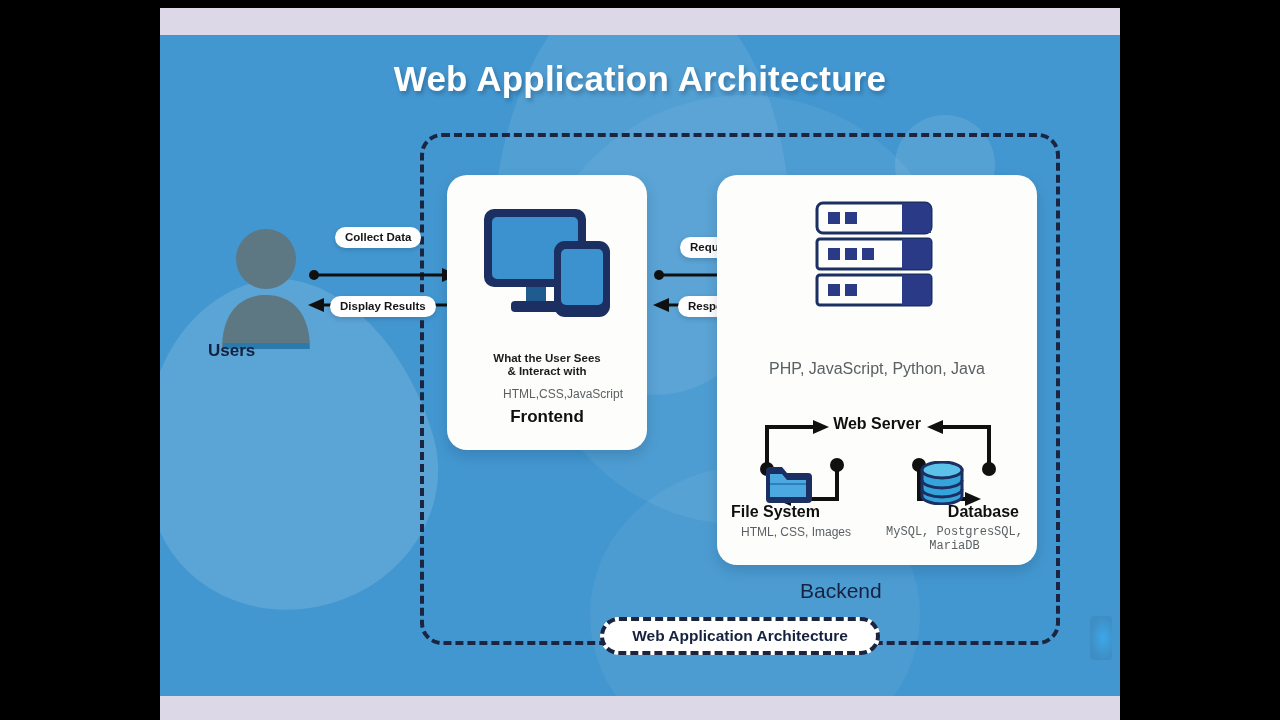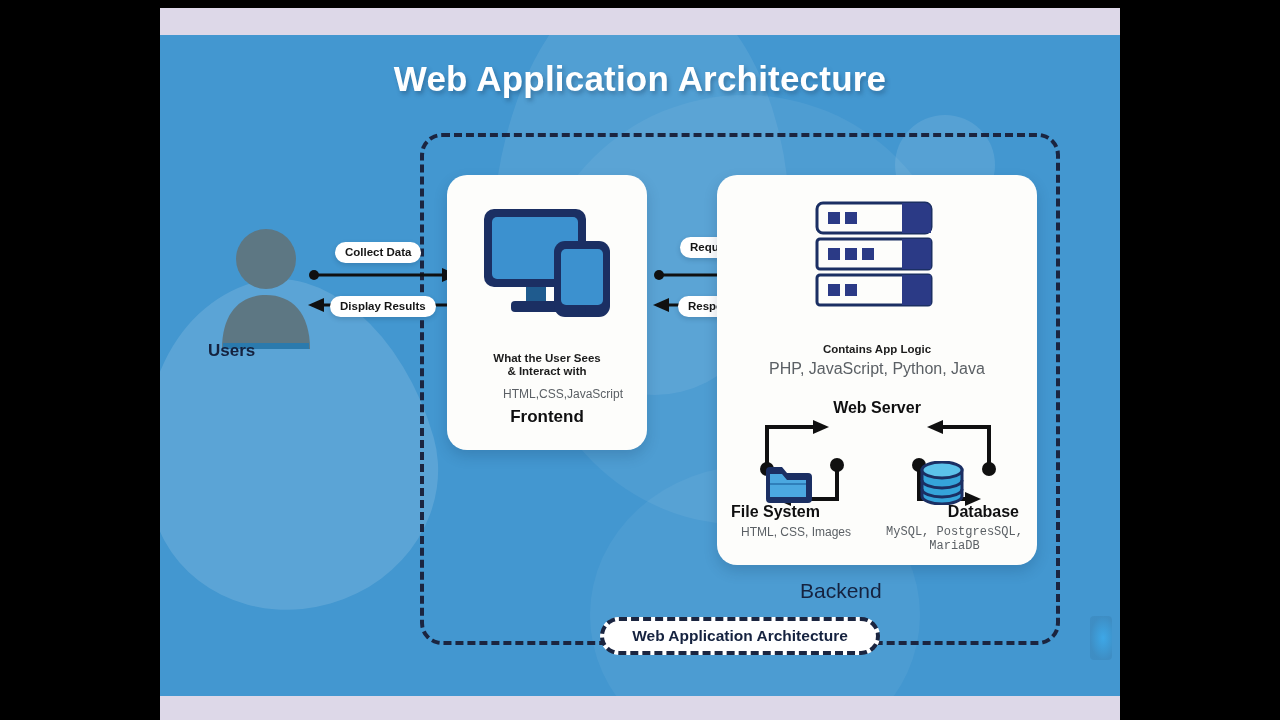--- a/index.html
+++ b/index.html
@@ -101,21 +101,21 @@
   #backend-langs { top: 185px; font-size: 16px; color: #5b6065; }
 
   
   #device-icon { position: absolute; left: 33px; top: 30px; width: 135px; height: 115px; }
 
   
   #server-icon { position: absolute; left: 97px; top: 25px; width: 120px; height: 110px; }
 
   
   #web-server-label {
-    position: absolute; left: 0; top: 224px; width: 100%;
+    position: absolute; left: 0; top: 240px; width: 100%;
     text-align: center; font-size: 16px; font-weight: bold; color: #0f0f10;
   }
   #ws-arrows { position: absolute; left: 28px; top: 232px; width: 266px; height: 115px; }
 
   #fs-title {
     position: absolute; left: 14px; top: 328px; width: 130px; text-align: left;
     font-size: 16px; font-weight: bold; color: #0f0f10;
   }
   #fs-sub {
     position: absolute; left: 4px; top: 350px; width: 150px; text-align: center;
@@ -145,21 +145,21 @@
     position: absolute;
     background: #ffffff;
     border-radius: 14px;
     font-size: 11.5px;
     color: #151515;
     font-weight: 600;
     padding: 4px 10px 5px 10px;
     white-space: nowrap;
     box-shadow: 0 2px 5px rgba(10,40,70,0.20);
   }
-  #pill-collect  { left: 175px; top: 207px; }
+  #pill-collect  { left: 175px; top: 192px; }
   #pill-display  { left: 170px; top: 261px; }
   #pill-request  { left: 520px; top: 202px; }
   #pill-response { left: 518px; top: 261px; }
 
   #backend-label {
     position: absolute; left: 640px; top: 544px;
     font-size: 21px; font-weight: normal; color: #15223f;
   }
 
   
@@ -272,21 +272,20 @@
             <rect x="31" y="12" width="12" height="12"></rect>
             <rect x="14" y="48" width="12" height="12"></rect>
             <rect x="31" y="48" width="12" height="12"></rect>
             <rect x="48" y="48" width="12" height="12"></rect>
             <rect x="14" y="84" width="12" height="12"></rect>
             <rect x="31" y="84" width="12" height="12"></rect>
           </g>
         </svg>
       </div>
 
-      <div class="card-caption" id="backend-logic">Contains App Logic</div>
       <div class="card-caption" id="backend-langs">PHP, JavaScript, Python, Java</div>
 
       <div id="web-server-label">Web Server</div>
 
       <div id="ws-arrows">
         <svg viewBox="0 0 266 115" width="266" height="115">
           <g stroke="#101010" stroke-width="4" fill="none" stroke-linecap="round">
             <path d="M22 62 L22 20 L70 20"></path>
             <path d="M92 58 L92 92 L44 92"></path>
             <path d="M174 58 L174 92 L222 92"></path>

